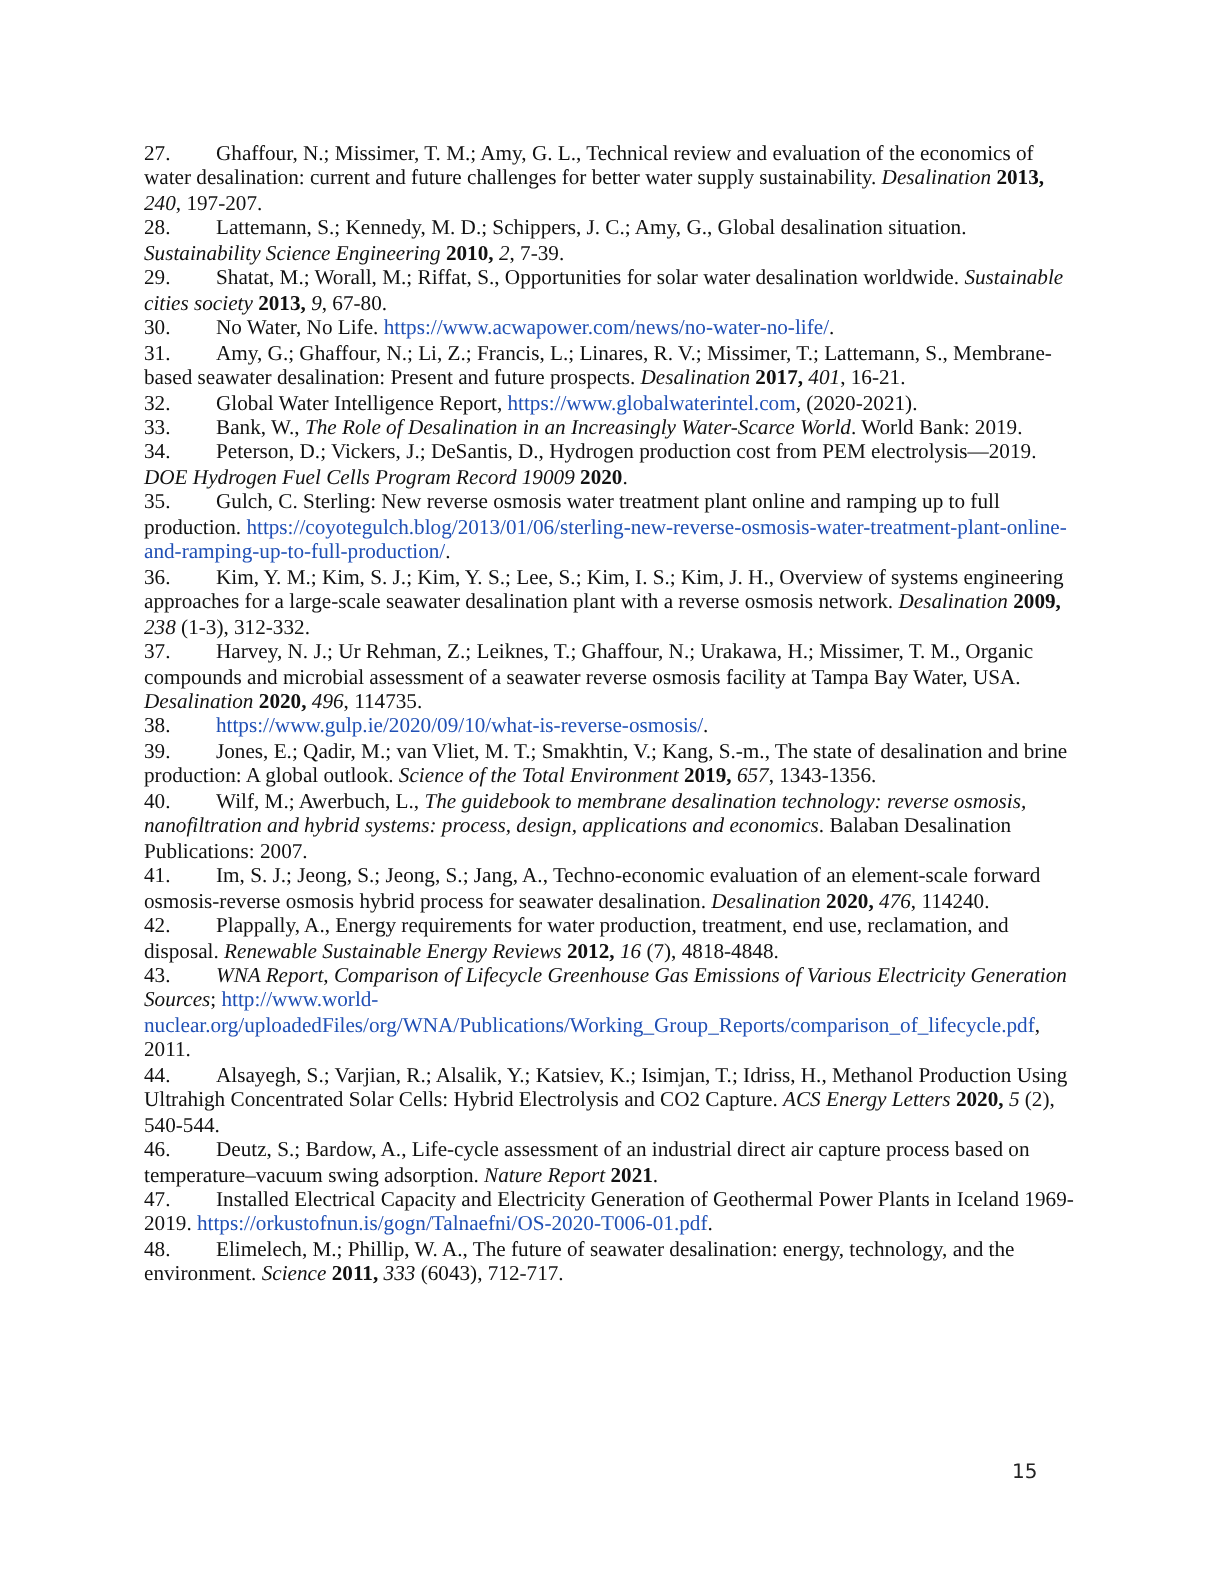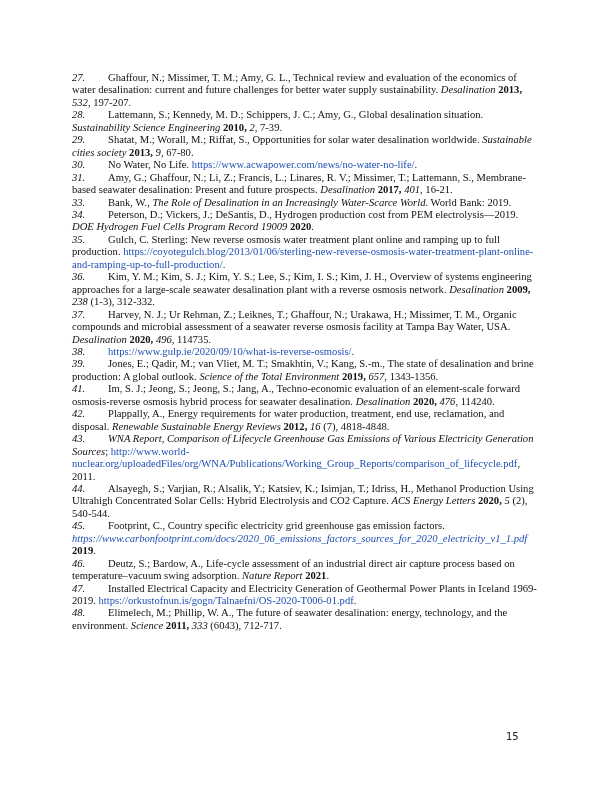--- a/index.html
+++ b/index.html
@@ -3,47 +3,48 @@
 <meta charset="utf-8">
 <style>
   html, body { margin: 0; padding: 0; background: #ffffff; }
   body { width: 612px; height: 792px; position: relative; overflow: hidden; }
   .page {
     position: absolute; left: 72px; top: 72px; width: 470px;
     font-family: "Liberation Serif", "DejaVu Serif", serif;
     font-size: 10.6px; line-height: 12.45px; color: #111;
   }
   .ref { margin: 0; }
-  .num { display: inline-block; width: 36px; font-style: italic; }
+  .num { display: inline-block; width: 36px; }
   a { color: #1f4fb5; }
   i { font-style: italic; text-align: center; }
   b { font-weight: bold; }
   .pagenum {
     position: absolute; left: 506px; top: 731px;
     font-family: "DejaVu Sans", sans-serif; font-size: 10px; color: #222;
   }
 </style>
 </head>
 <body>
 
 <div class="page" id="refs">
-    <p class="ref"><span class="num">27.</span><span>Ghaffour, N.;  Missimer, T. M.; Amy, G. L., Technical review and evaluation of the economics of water desalination: current and future challenges for better water supply sustainability. <i>Desalination</i> <b>2013,</b> <i>532</i>, 197-207.</span></p>
+    <p class="ref"><span class="num">27.</span><span>Ghaffour, N.;  Missimer, T. M.; Amy, G. L., Technical review and evaluation of the economics of water desalination: current and future challenges for better water supply sustainability. <i>Desalination</i> <b>2013,</b> <i>240</i>, 197-207.</span></p>
     <p class="ref"><span class="num">28.</span><span>Lattemann, S.;  Kennedy, M. D.;  Schippers, J. C.; Amy, G., Global desalination situation. <i>Sustainability Science Engineering</i> <b>2010,</b> <i>2</i>, 7-39.</span></p>
     <p class="ref"><span class="num">29.</span><span>Shatat, M.;  Worall, M.; Riffat, S., Opportunities for solar water desalination worldwide. <i>Sustainable cities society</i> <b>2013,</b> <i>9</i>, 67-80.</span></p>
     <p class="ref"><span class="num">30.</span><span>No Water, No Life. <a>https://www.acwapower.com/news/no-water-no-life/</a>.</span></p>
     <p class="ref"><span class="num">31.</span><span>Amy, G.;  Ghaffour, N.;  Li, Z.;  Francis, L.;  Linares, R. V.;  Missimer, T.; Lattemann, S., Membrane-based seawater desalination: Present and future prospects. <i>Desalination</i> <b>2017,</b> <i>401</i>, 16-21.</span></p>
+    <p class="ref"><span class="num">32.</span><span>Global Water Intelligence Report, <a>https://www.globalwaterintel.com</a>, (2020-2021).</span></p>
     <p class="ref"><span class="num">33.</span><span>Bank, W., <i>The Role of Desalination in an Increasingly Water-Scarce World</i>. World Bank: 2019.</span></p>
     <p class="ref"><span class="num">34.</span><span>Peterson, D.;  Vickers, J.; DeSantis, D., Hydrogen production cost from PEM electrolysis—2019. <i>DOE Hydrogen Fuel Cells Program Record 19009</i> <b>2020</b>.</span></p>
     <p class="ref"><span class="num">35.</span><span>Gulch, C. Sterling: New reverse osmosis water treatment plant online and ramping up to full production. <a>https://coyotegulch.blog/2013/01/06/sterling-new-reverse-osmosis-water-treatment-plant-online-and-ramping-up-to-full-production/</a>.</span></p>
     <p class="ref"><span class="num">36.</span><span>Kim, Y. M.;  Kim, S. J.;  Kim, Y. S.;  Lee, S.;  Kim, I. S.; Kim, J. H., Overview of systems engineering approaches for a large-scale seawater desalination plant with a reverse osmosis network. <i>Desalination</i> <b>2009,</b> <i>238</i> (1-3), 312-332.</span></p>
     <p class="ref"><span class="num">37.</span><span>Harvey, N. J.;  Ur Rehman, Z.;  Leiknes, T.;  Ghaffour, N.;  Urakawa, H.; Missimer, T. M., Organic compounds and microbial assessment of a seawater reverse osmosis facility at Tampa Bay Water, USA. <i>Desalination</i> <b>2020,</b> <i>496</i>, 114735.</span></p>
     <p class="ref"><span class="num">38.</span><span><a>https://www.gulp.ie/2020/09/10/what-is-reverse-osmosis/</a>.</span></p>
     <p class="ref"><span class="num">39.</span><span>Jones, E.;  Qadir, M.;  van Vliet, M. T.;  Smakhtin, V.; Kang, S.-m., The state of desalination and brine production: A global outlook. <i>Science of the Total Environment</i> <b>2019,</b> <i>657</i>, 1343-1356.</span></p>
+    <p class="ref"><span class="num">40.</span><span>Wilf, M.; Awerbuch, L., <i>The guidebook to membrane desalination technology: reverse osmosis, nanofiltration and hybrid systems: process, design, applications and economics</i>. Balaban Desalination Publications: 2007.</span></p>
     <p class="ref"><span class="num">41.</span><span>Im, S. J.;  Jeong, S.;  Jeong, S.; Jang, A., Techno-economic evaluation of an element-scale forward osmosis-reverse osmosis hybrid process for seawater desalination. <i>Desalination</i> <b>2020,</b> <i>476</i>, 114240.</span></p>
     <p class="ref"><span class="num">42.</span><span>Plappally, A., Energy requirements for water production, treatment, end use, reclamation, and disposal. <i>Renewable Sustainable Energy Reviews</i> <b>2012,</b> <i>16</i> (7), 4818-4848.</span></p>
     <p class="ref"><span class="num">43.</span><span><i>WNA Report, Comparison of Lifecycle Greenhouse Gas Emissions of Various Electricity Generation Sources</i>; <a>http://www.world-nuclear.org/uploadedFiles/org/WNA/Publications/Working_Group_Reports/comparison_of_lifecycle.pdf</a>, 2011.</span></p>
     <p class="ref"><span class="num">44.</span><span>Alsayegh, S.;  Varjian, R.;  Alsalik, Y.;  Katsiev, K.;  Isimjan, T.; Idriss, H., Methanol Production Using Ultrahigh Concentrated Solar Cells: Hybrid Electrolysis and CO2 Capture. <i>ACS Energy Letters</i> <b>2020,</b> <i>5</i> (2), 540-544.</span></p>
-    <p class="ref"><span class="num">45.</span><span>Footprint, C., Country specific electricity grid greenhouse gas emission factors. <a><i>https://www.carbonfootprint.com/docs/2020_06_emissions_factors_sources_for_2020_electricity_v1_1.pdf</i></a> <b>2019</b>.</span></p>
     <p class="ref"><span class="num">46.</span><span>Deutz, S.; Bardow, A., Life-cycle assessment of an industrial direct air capture process based on temperature–vacuum swing adsorption. <i>Nature Report</i> <b>2021</b>.</span></p>
     <p class="ref"><span class="num">47.</span><span>Installed Electrical Capacity and Electricity Generation of Geothermal Power Plants in Iceland 1969-2019. <a>https://orkustofnun.is/gogn/Talnaefni/OS-2020-T006-01.pdf</a>.</span></p>
     <p class="ref"><span class="num">48.</span><span>Elimelech, M.; Phillip, W. A., The future of seawater desalination: energy, technology, and the environment. <i>Science</i> <b>2011,</b> <i>333</i> (6043), 712-717.</span></p>
   </div>
 <div class="pagenum">15</div>
 
 </body></html>

